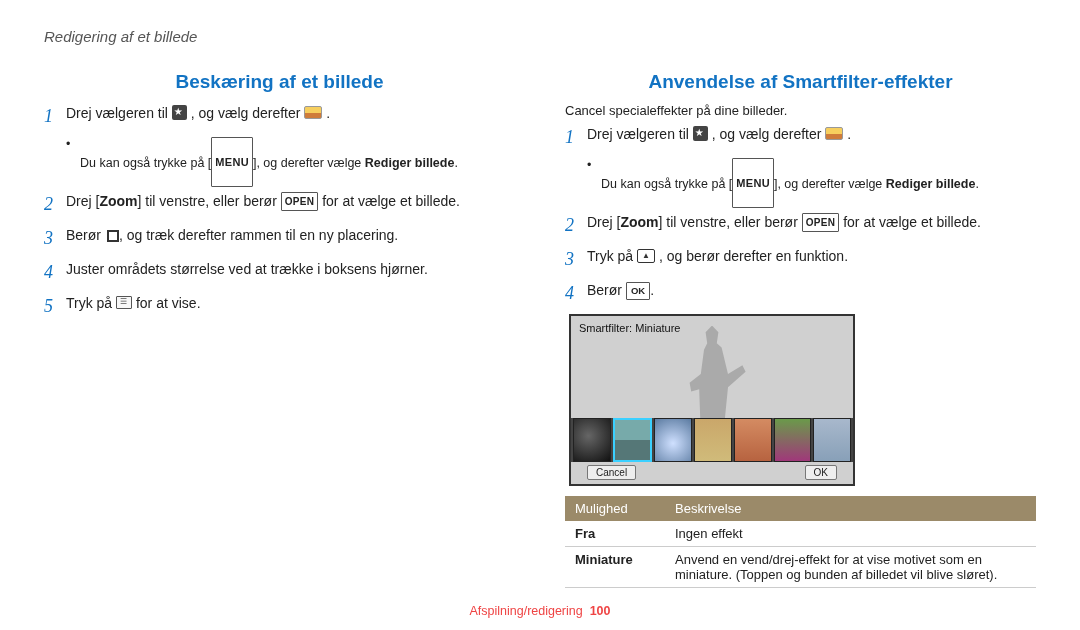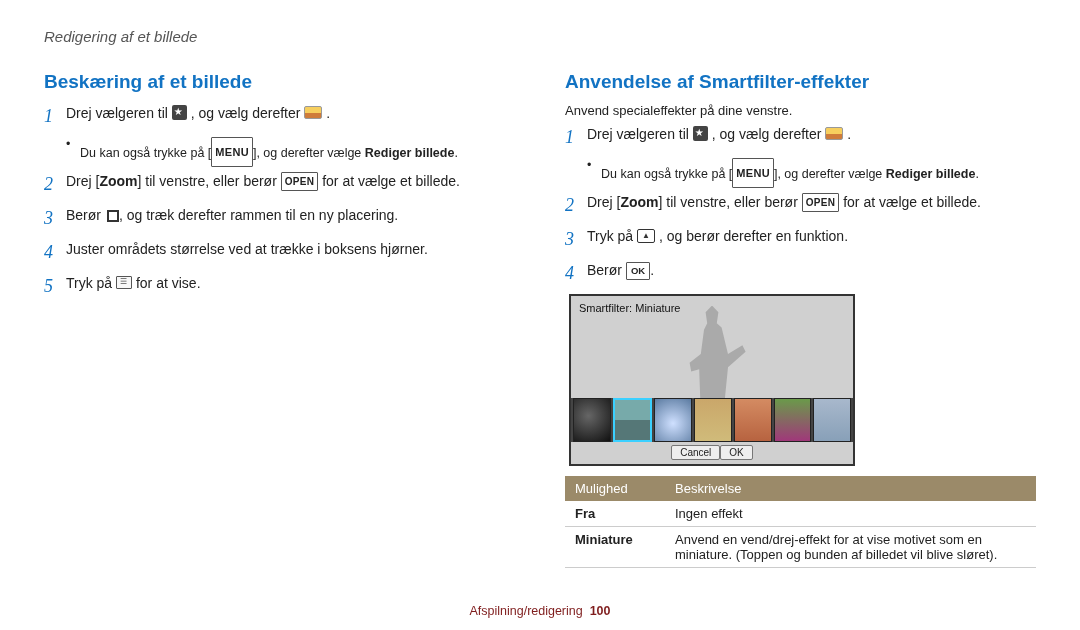--- a/index.html
+++ b/index.html
@@ -24,20 +24,21 @@
   }
   .col {
     flex: 1;
     min-width: 0;
   }
   .section-title {
     color: #1273c3;
     font-size: 19px;
     font-weight: 600;
     margin-bottom: 10px;
+    text-align: center;
   }
   .subnote {
     font-size: 13px;
     color: #222;
     margin-bottom: 6px;
     margin-left: 0;
   }
   .step {
     display: flex;
     align-items: flex-start;
@@ -76,21 +77,21 @@
   .icon-star::after{
     content:"★"; color:#fff; font-size:10px; position:absolute; top:-1px; left:2px;
   }
   .icon-img {
     width:18px; height:13px; display:inline-block; vertical-align:-1px;
     background: linear-gradient(#f7cf5e 0 55%, #cf7c3a 55% 100%);
     border:1px solid #999; border-radius:2px;
   }
   .icon-menu {
     font-family: "Segoe UI", Arial; font-size:11px; font-weight:600;
-    border:1px solid #555; padding:8px 3px; border-radius:1px;
+    border:1px solid #555; padding:18px 3px; border-radius:1px;
     display:inline-block; vertical-align:1px; letter-spacing:0.3px;
   }
   .icon-open {
     font-family: Arial; font-size:10px; font-weight:600;
     border:1px solid #555; padding:1px 3px; border-radius:1px;
     display:inline-block; vertical-align:1px; letter-spacing:0.3px;
   }
   .icon-crop {
     width:14px;height:14px;display:inline-block;vertical-align:-2px;position:relative;
   }
@@ -150,21 +151,21 @@
   .thumb.sel { border:2px solid #3bd0ff; }
   .thumb.t1{ background: radial-gradient(circle at 40% 40%, #666, #111);}
   .thumb.t2{ background: linear-gradient(#7aa 0 50%, #577 50% 100%);}
   .thumb.t3{ background: radial-gradient(circle at 50% 58%, #cfe0ff, #5a7aa0);}
   .thumb.t4{ background: linear-gradient(#caa76a, #d0bb7a);}
   .thumb.t5{ background: linear-gradient(#d48b62, #b76340);}
   .thumb.t6{ background: linear-gradient(#6a9a4a, #a0387a);}
   .thumb.t7{ background: linear-gradient(#a8b8cc, #88a0b8);}
   .screenshot-bottom {
     position:absolute; bottom:0; left:0; right:0;
-    height:22px; display:flex; justify-content:center;
+    height:22px; display:flex; justify-content:space-between;
     align-items:center; padding:0 16px;
     background:#d0d0d0;
   }
   .scr-btn {
     font-size:10px; background:#eee; border:1px solid #777;
     padding:1px 8px; border-radius:2px; color:#222;
   }
 
   .option-table {
     width:100%; border-collapse:collapse; font-size:13px;
@@ -175,21 +176,21 @@
     padding:5px 10px;
   }
   .option-table td {
     padding:5px 10px; border-bottom:1px solid #ccc;
     vertical-align:top;
   }
   .option-table th:first-child, .option-table td:first-child { width:100px; }
 
   .footer {
     position:absolute; bottom:12px; left:0; right:0;
-    text-align:center; font-size:12.5px; color:#7f1d1d;
+    text-align:center; font-size:12.5px; color:#ef4444;
   }
   .footer .pg { font-weight:600; }
 </style>
 </head>
 <body>
 
 <div class="header-title">Redigering af et billede</div>
 
 <div class="columns">
 
@@ -234,21 +235,21 @@
     <div class="step">
       <div class="step-num">5</div>
       <div class="step-body">
         <span>Tryk på </span><span class="icon-save"></span><span> for at vise.</span>
       </div>
     </div>
   </div>
 
   <div class="col">
     <div class="section-title">Anvendelse af Smartfilter-effekter</div>
-    <div class="subnote">Anvend specialeffekter på dine venstre.</div>
+    <div class="subnote">Cancel specialeffekter på dine billeder.</div>
 
     <div class="step">
       <div class="step-num">1</div>
       <div class="step-body">
         <span>Drej vælgeren til </span>
         <span class="icon-star"></span>
         <span>, og vælg derefter </span>
         <span class="icon-img"></span>
         <span>.</span>
       </div>

